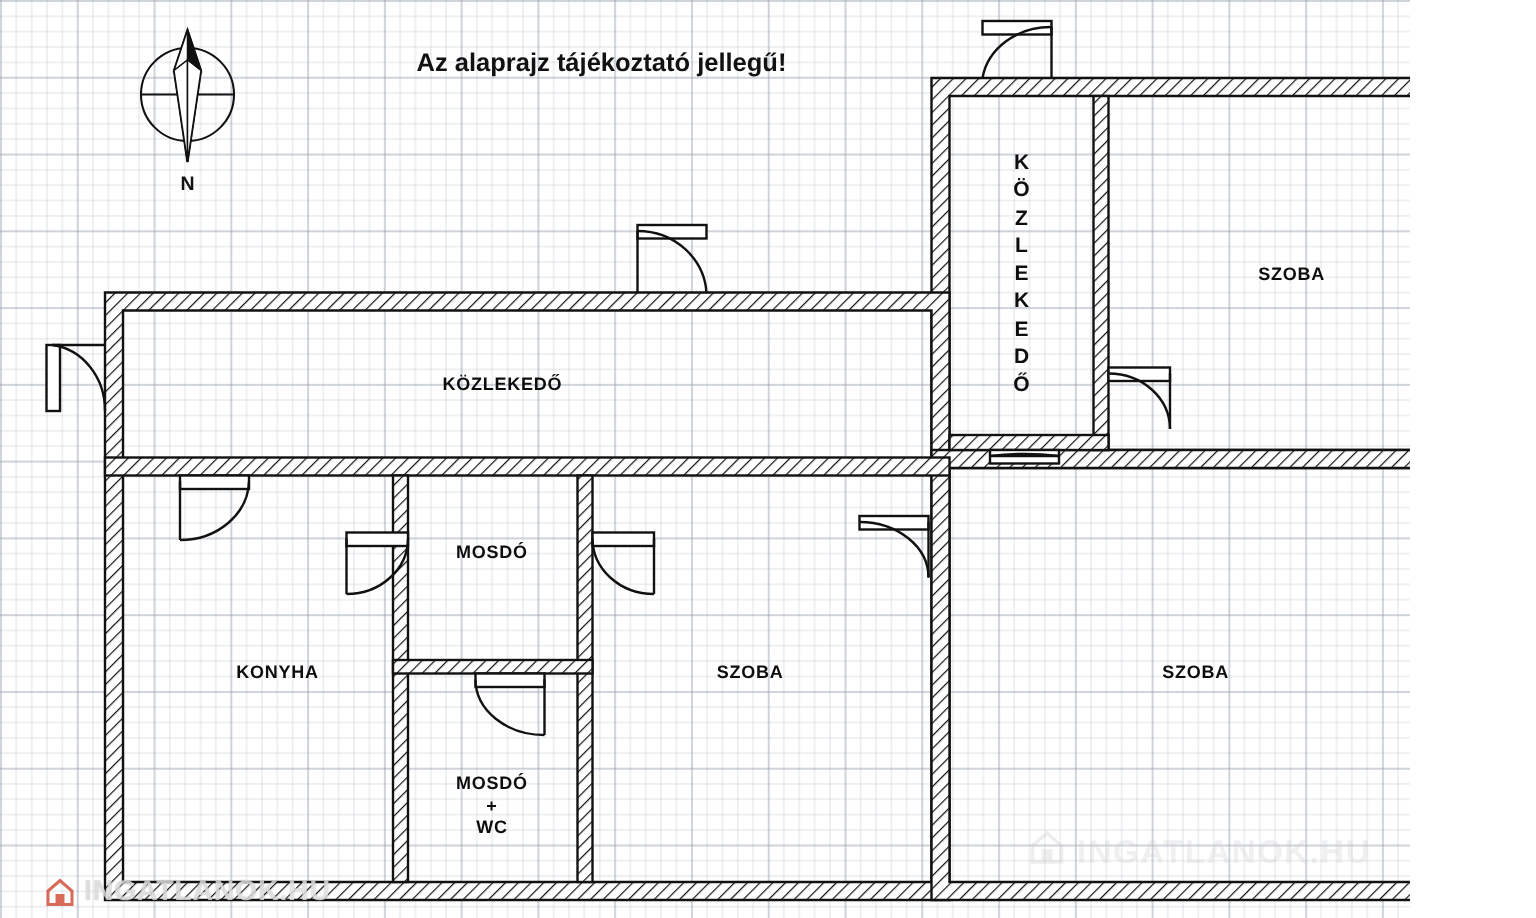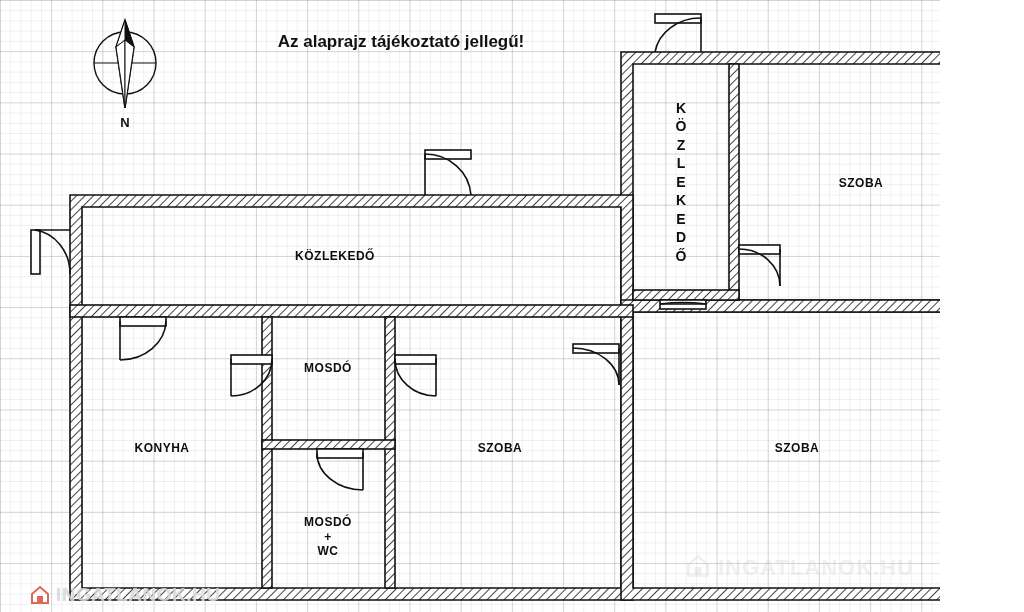--- a/index.html
+++ b/index.html
@@ -240,21 +240,21 @@
   <div class="room-label vertical" style="left:681px; top:182px;">K
 Ö
 Z
 L
 E
 K
 E
 D
 Ő</div>
   <div class="room-label" style="left:861px; top:183px;">SZOBA</div>
-  <div class="room-label" style="left:162px; top:448px;">KONYHA</div>
+  <div class="room-label" style="left:185px; top:448px;">KONYHA</div>
   <div class="room-label" style="left:328px; top:368px;text-align:center;">MOSDÓ</div>
   <div class="room-label" style="left:328px; top:537px;">MOSDÓ
 +
 WC</div>
   <div class="room-label" style="left:500px; top:448px;">SZOBA</div>
   <div class="room-label" style="left:797px; top:448px;">SZOBA</div>
 
   <div id="wm-left">
     <div class="wm-mark">
       <svg width="20" height="20" viewBox="0 0 20 20">

